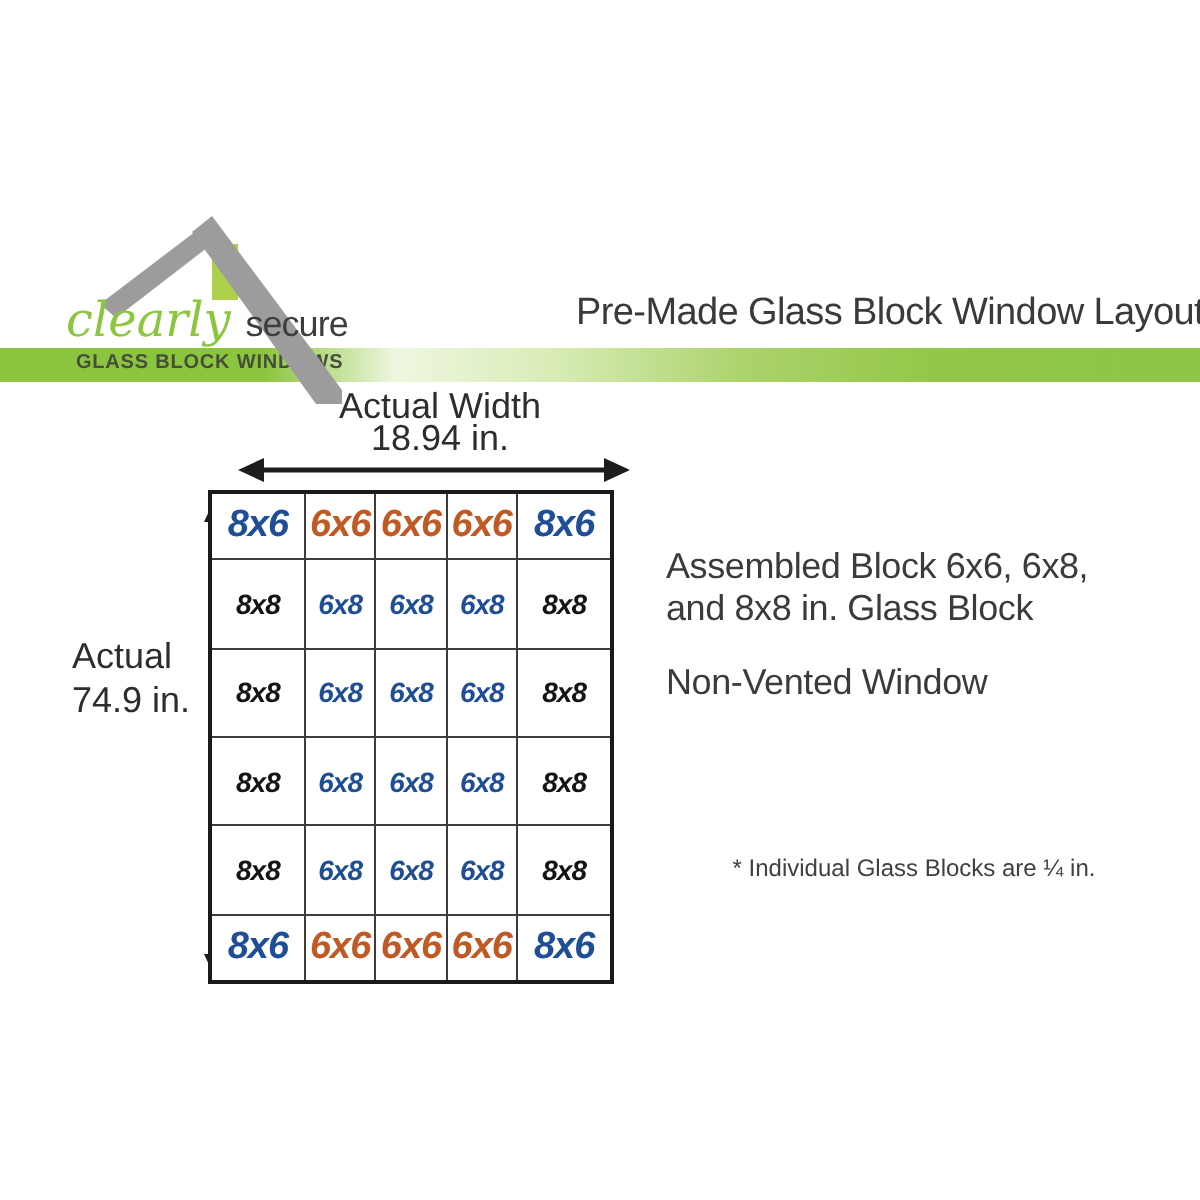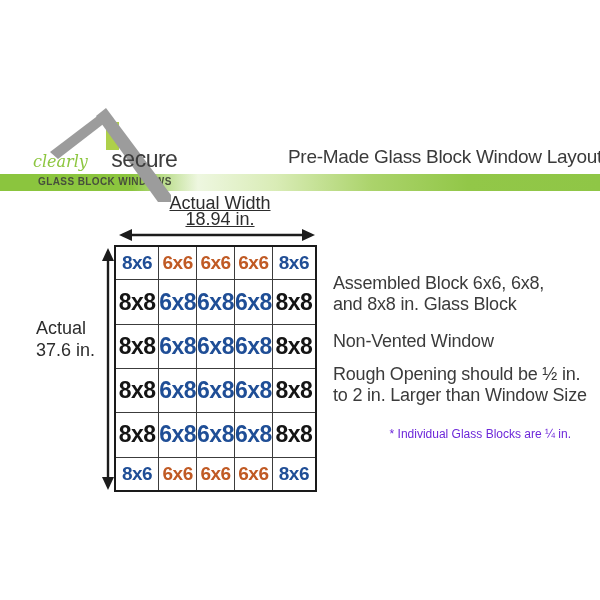--- a/index.html
+++ b/index.html
@@ -12,59 +12,59 @@
     position:absolute;left:0;top:174px;width:600px;height:17px;z-index:1;
     background:linear-gradient(90deg,#8bc53e 0%,#8bc53e 22%,#eef7e0 33%,#d9ecb6 46%,#abd36b 62%,#92c748 78%,#8fc646 100%);
   }
   .banner-text{
     position:absolute;left:38px;top:2px;font-size:10px;font-weight:bold;
     color:#474f3c;letter-spacing:0.4px;white-space:nowrap;
   }
   
   .logo-svg{position:absolute;left:30px;top:103px;z-index:2;}
   .logo-text{position:absolute;left:33px;top:146px;z-index:3;white-space:nowrap;}
-  .brand-script{font-family:"DejaVu Serif",serif;font-style:italic;font-size:16px;color:#8cc63f;}
-  .brand-plain{font-family:"Liberation Sans",sans-serif;font-size:23px;color:#3d3d3d;margin-left:19px;letter-spacing:-0.5px;}
+  .brand-script{font-family:"DejaVu Serif",serif;font-style:italic;font-size:24px;color:#8cc63f;}
+  .brand-plain{font-family:"Liberation Sans",sans-serif;font-size:18px;color:#3d3d3d;margin-left:3px;letter-spacing:-0.5px;}
   
   .page-title{
     position:absolute;left:288px;top:146px;width:312px;font-size:19px;
     color:#3a3a3a;white-space:nowrap;letter-spacing:-0.3px;
   }
   
   .width-label{
     position:absolute;left:120px;top:195px;width:200px;text-align:center;
-    font-size:18px;line-height:16px;color:#2d2d2d;text-decoration:underline;
+    font-size:18px;line-height:16px;color:#2d2d2d;
   }
   .height-label{
     position:absolute;left:36px;top:317px;width:80px;text-align:left;
     font-size:18px;line-height:22px;color:#2d2d2d;
   }
   .arrow-svg{position:absolute;}
   
   .block-grid{
-    position:absolute;left:114px;top:245px;width:199px;height:243px;
-    display:grid;background:#3c3c3c;gap:1px;border:2px solid #1a1a1a;
+    position:absolute;left:104px;top:245px;width:199px;height:243px;
+    display:grid;background:#3c3c3c;gap:1px;border:2px solid #1a1a1a;font-style:italic;
   }
   .cell{
     background:#ffffff;display:flex;align-items:center;justify-content:center;
     font-weight:bold;letter-spacing:-0.5px;
   }
   .cell-sm{font-size:19px;}
-  .cell-lg{font-size:23px;}
+  .cell-lg{font-size:14px;}
   
   .note{
     position:absolute;left:333px;width:260px;font-size:18px;line-height:21px;
     color:#3b3b3b;letter-spacing:-0.2px;
   }
   .note-1{top:273px;}
   .note-2{top:331px;}
   .note-3{top:364px;}
   .footnote{
-    position:absolute;left:343px;top:427px;width:228px;text-align:right;
-    font-size:12px;line-height:14px;color:#6d28d9;
+    position:absolute;left:343px;top:427px;width:228px;text-align:center;
+    font-size:12px;line-height:14px;color:#404040;
   }
 </style>
 </head>
 <body>
 
 <div class="canvas">
 
   <div class="banner">
     <div class="banner-text">GLASS BLOCK WINDOWS</div>
   </div>
@@ -88,21 +88,21 @@
   </div>
 
   <svg class="arrow-svg" style="left:117px;top:227px;" width="200" height="16" viewBox="0 0 200 16">
     <line x1="12" y1="8" x2="188" y2="8" stroke="#1c1c1c" stroke-width="2.4"></line>
     <polygon points="2,8 15,2 15,14" fill="#1c1c1c"></polygon>
     <polygon points="198,8 185,2 185,14" fill="#1c1c1c"></polygon>
   </svg>
 
   <div class="height-label">
     <div>Actual</div>
-    <div>37.6 in.</div>
+    <div>74.9 in.</div>
   </div>
 
   <svg class="arrow-svg" style="left:99px;top:246px;" width="18" height="246" viewBox="0 0 18 246">
     <line x1="9" y1="12" x2="9" y2="234" stroke="#1c1c1c" stroke-width="2.4"></line>
     <polygon points="9,2 3,15 15,15" fill="#1c1c1c"></polygon>
     <polygon points="9,244 3,231 15,231" fill="#1c1c1c"></polygon>
   </svg>
 
   <div class="block-grid" style="grid-template-columns: 8fr 6fr 6fr 6fr 8fr; grid-template-rows: 6fr 8fr 8fr 8fr 8fr 6fr;">
       <div class="cell cell-sm" style="color: rgb(31, 78, 150);">8x6</div>
@@ -137,22 +137,18 @@
       <div class="cell cell-sm" style="color: rgb(31, 78, 150);">8x6</div>
     </div>
 
   <div class="note note-1">
     <div>Assembled Block 6x6, 6x8,</div>
     <div>and 8x8 in. Glass Block</div>
   </div>
 
   <div class="note note-2">Non-Vented Window</div>
 
-  <div class="note note-3">
-    <div>Rough Opening should be ½ in.</div>
-    <div>to 2 in. Larger than Window Size</div>
-  </div>
 
   <div class="footnote">
     <div>* Individual Glass Blocks are ¼ in.</div>
   </div>
 
 </div>
 
 </body></html>

